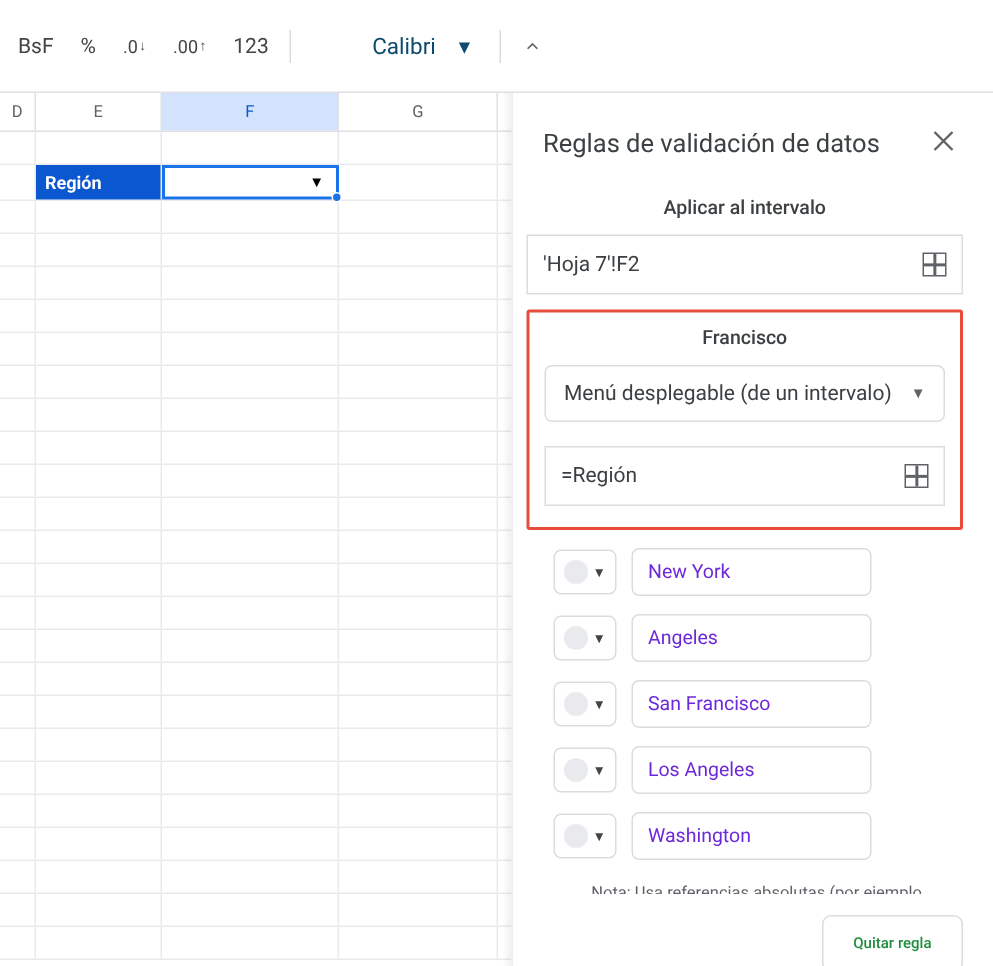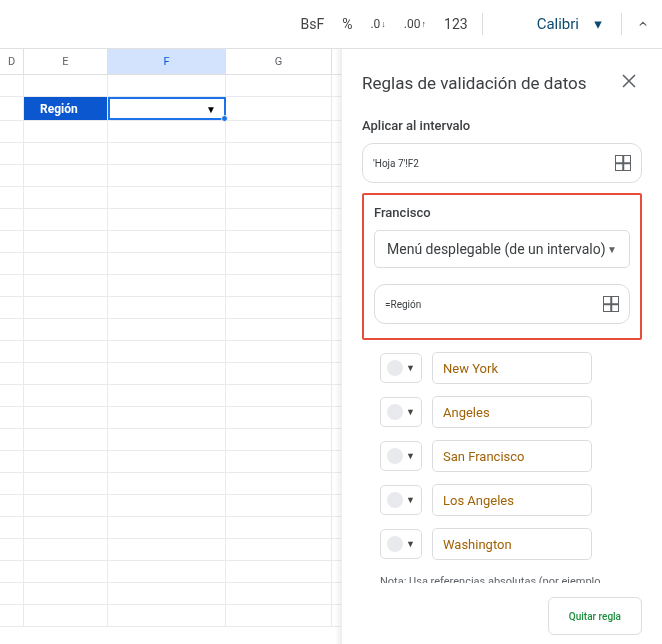--- a/index.html
+++ b/index.html
@@ -1,19 +1,19 @@
 <!DOCTYPE html>
 <html><head>
 <meta charset="utf-8">
 <style>
 * { box-sizing: border-box; margin: 0; padding: 0; font-family: "Google Sans", Roboto, Arial, sans-serif; }
 body { width: 662px; height: 644px; background: #fff; overflow: hidden; position: relative; color: #3c4043; }
 
 
-.toolbar { height: 49px; border-bottom: 1px solid #e0e0e0; display: flex; align-items: center; padding: 0 4px; gap: 2px; justify-content: flex-end; }
+.toolbar { height: 62px; border-bottom: 1px solid #e0e0e0; display: flex; align-items: center; padding: 0 4px; gap: 2px; }
 .tb-btn { padding: 6px 8px; border-radius: 4px; font-size: 14px; color: #444; display:flex; align-items:center; cursor:pointer; }
 .tb-sep { width:1px; height:22px; background:#dadce0; margin:0 4px; }
 .font-select { display:flex; align-items:center; gap:10px; padding:4px 8px; font-size:15px; color:#0c4a6e; cursor:pointer;margin-left:40px; }
 .tb-chev { width:18px; display:flex; justify-content:center; }
 
 
 .main { display:flex; height: calc(644px - 44px); }
 .sheet-wrap { flex:1; overflow:hidden; position:relative; border-right: 1px solid #eee;}
 .sidebar { width: 320px; background:#fff; display:flex; flex-direction:column; position:relative; }
 
@@ -21,49 +21,49 @@
 .col-headers { display:flex; height:26px; border-bottom:1px solid #e0e0e0; }
 .col-h { border-right:1px solid #e0e0e0; font-size:11px; color:#5f6368; display:flex; align-items:center; justify-content:center; }
 .rows { }
 .row { display:flex; height:22px; border-bottom:1px solid #e8eaed; }
 .cell { border-right:1px solid #e8eaed; }
 .w-d { width: 24px; }
 .w-e { width: 84px; }
 .w-f { width: 118px; }
 .w-g { width: 106px; }
 
-.region-cell { background:#0b57d0; color:#fff; font-weight:700; font-size:12px; display:flex; align-items:center; padding:0 16px; }
+.region-cell { background:#0b57d0; color:#fff; font-weight:700; font-size:12px; display:flex; align-items:center; padding:0 6px; }
 .dropdown-cell { position:relative; border:2px solid #1a73e8; background:#fff; }
 .dropdown-cell .arrow { position:absolute; right:8px; top:50%; transform:translateY(-50%); font-size:10px; color:#000; }
 .sel-handle { position:absolute; right:-4px; bottom:-4px; width:7px; height:7px; background:#1a73e8; border:1px solid #fff; border-radius:50%; }
 
 .col-h.active { background:#d3e3fd; color:#0b57d0; }
 
 
 .sb-header { display:flex; align-items:center; justify-content:space-between; padding: 18px 20px 14px 20px; }
 .sb-title { font-size:17px; color:#3c4043; }
 .close-x { font-size:16px; color:#444; cursor:pointer; padding:6px; }
 
-.sb-body { padding: 0 20px 0 20px; overflow-y:auto; flex:1; }
+.sb-body { padding: 0 20px 0 9px; overflow-y:auto; flex:1;text-align:center; }
 .sec-label { font-size:13px; color:#3c4043; font-weight:500; margin:6px 0 10px 0; }
-.input-box { border:1px solid #dadce0; border-radius:11px; height:40px; display:flex; align-items:center; padding:0 10px; font-size:10px; color:#3c4043; justify-content:space-between; }
+.input-box { border:1px solid #dadce0; border-radius:0; height:40px; display:flex; align-items:center; padding:0 10px; font-size:14px; color:#3c4043; justify-content:space-between; }
 .grid-icon { width:16px; height:16px; border:1.5px solid #5f6368; position:relative; }
 .grid-icon::before, .grid-icon::after { content:""; position:absolute; background:#5f6368; }
 .grid-icon::before { left:50%; top:0; bottom:0; width:1.5px; transform:translateX(-50%); }
 .grid-icon::after { top:50%; left:0; right:0; height:1.5px; transform:translateY(-50%); }
 
 .criteria-box { border:2.5px solid #e74c3c; border-radius:2px; padding:10px 10px 14px 10px; margin-top:10px; }
 .dropdown-select { border:1px solid #dadce0; border-radius:5px; height:38px; display:flex; align-items:center; justify-content:space-between; padding:0 12px; font-size:14px; margin-top:8px; cursor:pointer; }
 .range-input { margin-top:16px; }
 
 .option-row { display:flex; align-items:center; gap:10px; margin-top:12px; padding-left:18px; }
 .color-chip { width:42px; height:30px; border:1px solid #dadce0; border-radius:5px; display:flex; align-items:center; justify-content:center; gap:3px; cursor:pointer; }
 .chip-circle { width:16px; height:16px; border-radius:50%; background:#e8eaed; }
 .chip-arrow { font-size:9px; color:#444; }
-.opt-text { border:1px solid #dadce0; border-radius:5px; height:32px; width:160px; padding:0 10px; font-size:13px; display:flex; align-items:center; color:#a16207; }
+.opt-text { border:1px solid #dadce0; border-radius:5px; height:32px; width:160px; padding:0 10px; font-size:13px; display:flex; align-items:center; color:#6d28d9; }
 
 .note { font-size:11px; color:#5f6368; margin:14px 0 0 18px; line-height:1.4; }
 
 .sb-footer { padding: 14px 20px 14px 20px; display:flex; gap:12px; justify-content:flex-end; border-top: 0; }
 .btn { height:38px; border-radius:6px; font-size:10px; font-weight:500; padding:0 20px; display:flex; align-items:center; cursor:pointer; }
 .btn-outline { border:1px solid #dadce0; color:#1e8e3e; background:#fff; }
 .btn-primary { background:#188038; color:#fff; border:none; }
 
 .scroll-edge { position:absolute; right:0; top:0; bottom:0; width:6px; background:linear-gradient(to left, rgba(0,0,0,0.06), transparent); }
 .list-area { margin-top:4px; }

